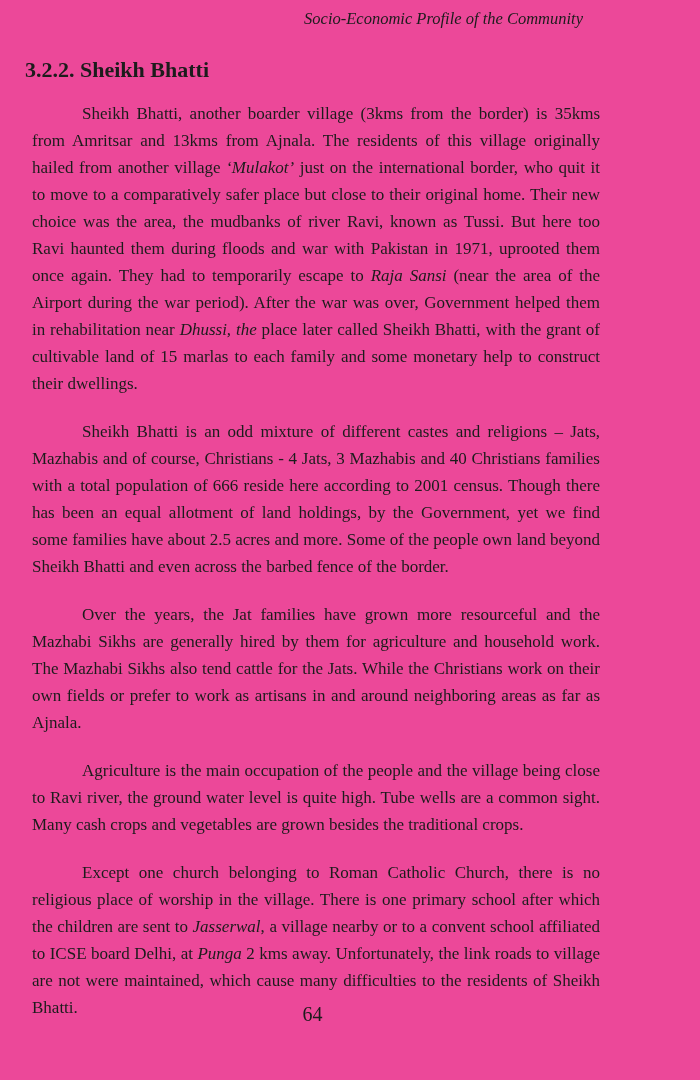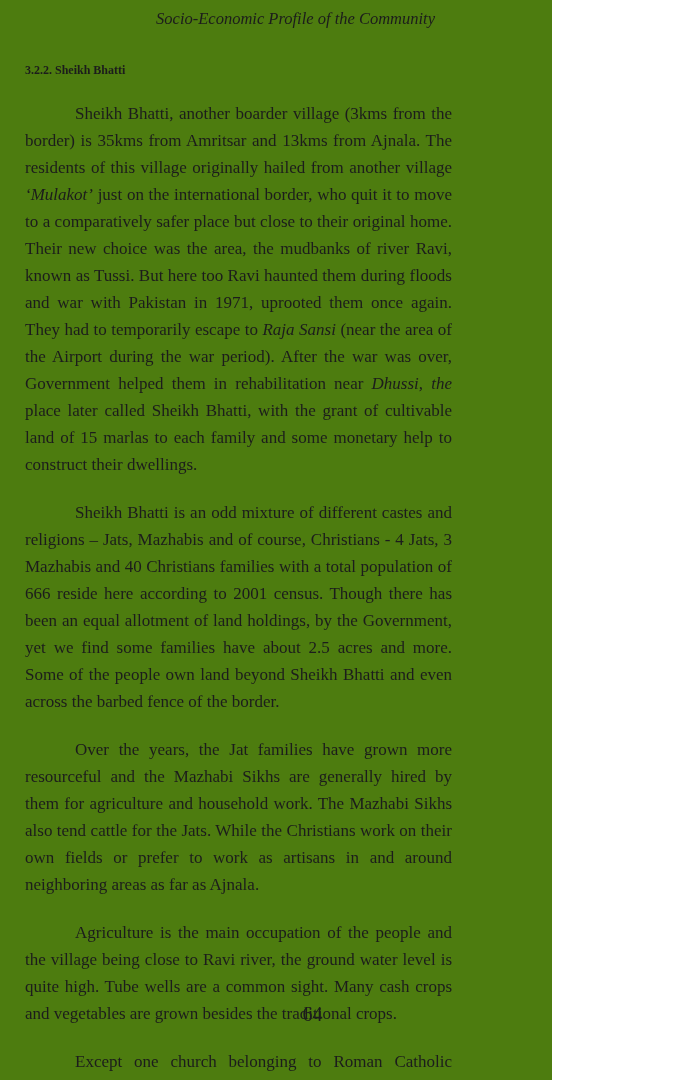--- a/index.html
+++ b/index.html
@@ -2,42 +2,42 @@
 <html><head>
 <meta charset="utf-8">
 <style>
   html, body {
     margin: 0;
     padding: 0;
     background: #ffffff;
   }
   .page {
     position: relative;
-    width: 552px;
+    width: 700px;
     height: 1080px;
-    background: #4d7c0f;
+    background: #ec4899;
     font-family: "Liberation Serif", "DejaVu Serif", serif;
     color: #1c1c1c;
     overflow: hidden;
   }
   .running-header {
     margin: 8px 117px 0 25px;
     text-align: right;
     font-style: italic;
     font-size: 16.5px;
     line-height: 21px;
   }
   .section-heading {
     margin: 30px 100px 2px 25px;
-    font-size: 12px;
+    font-size: 22px;
     font-weight: 700;
     line-height: 22px;
   }
   .body-text {
-    margin: 0 100px 0 25px;
+    margin: 0 100px 0 32px;
   }
   .body-text p {
     margin: 21px 0 0 0;
     font-size: 17px;
     line-height: 27px;
     text-align: justify;
     text-indent: 50px;
   }
   .body-text p:first-child {
     margin-top: 19px;

